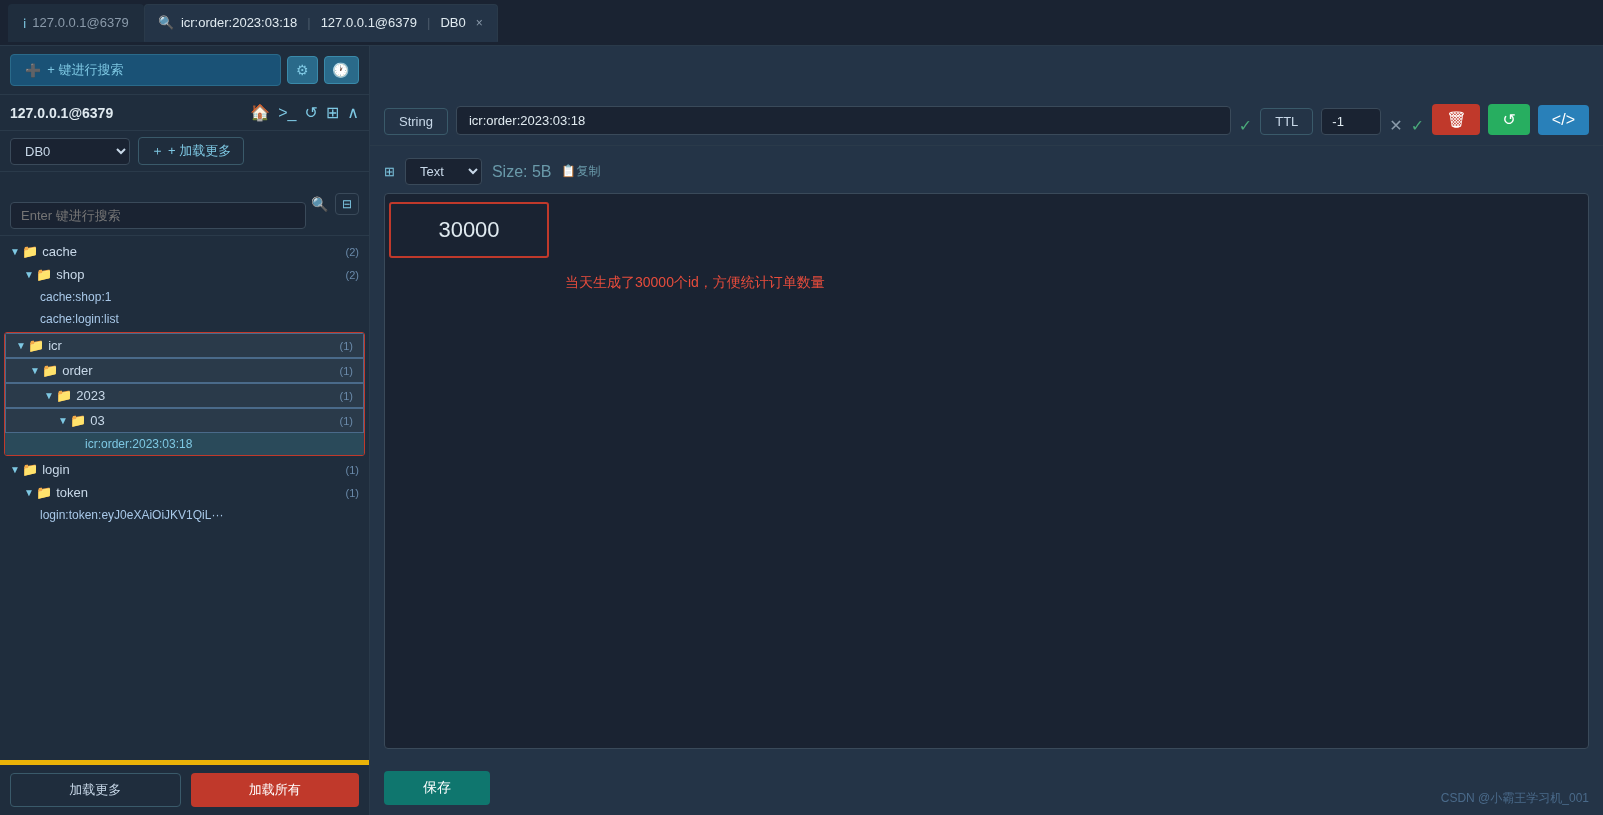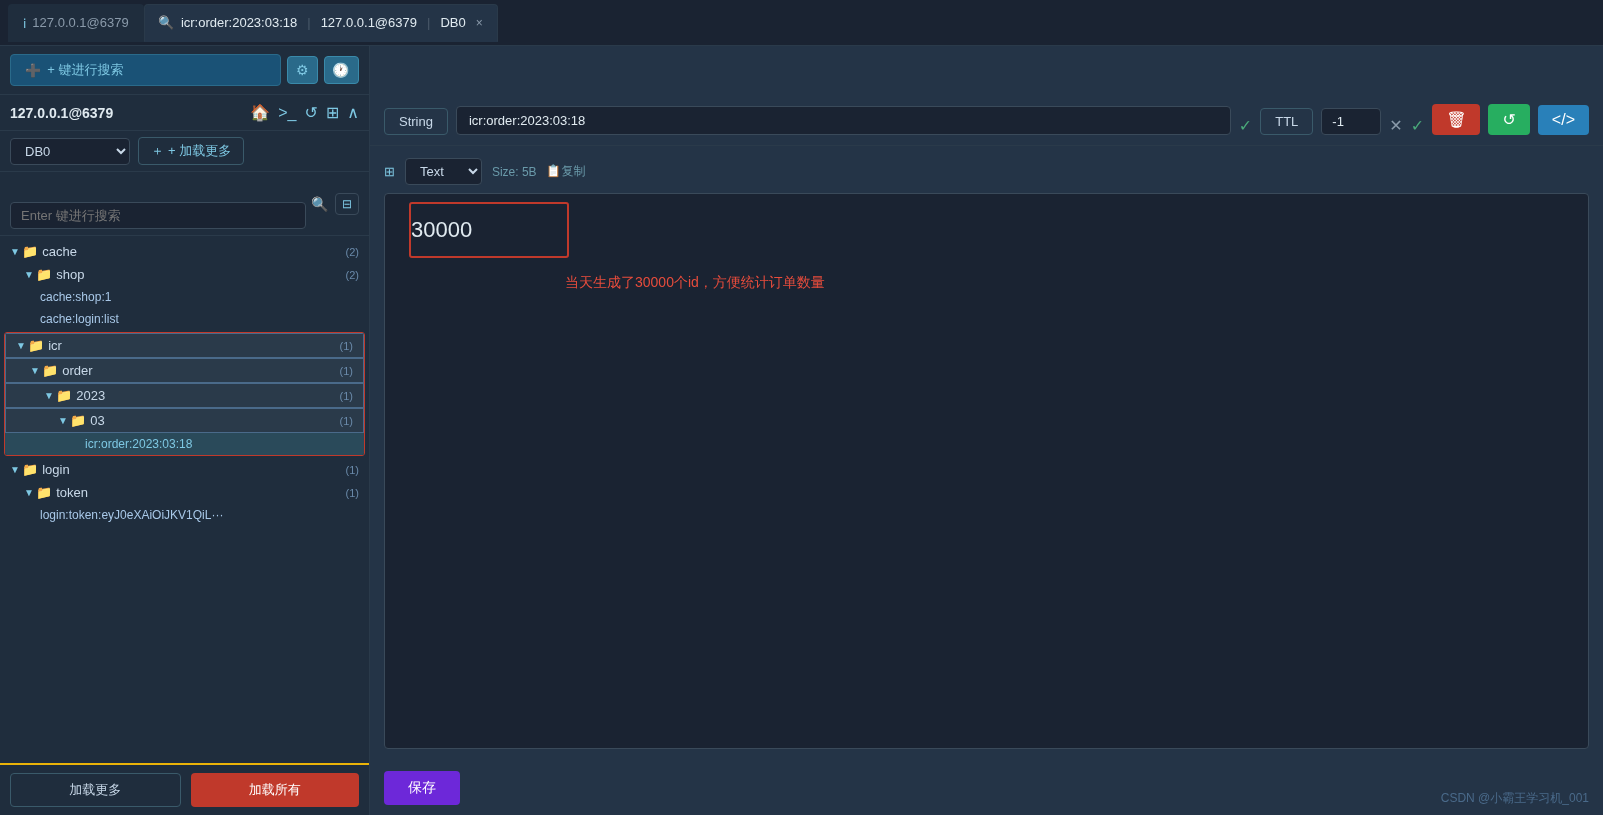--- a/index.html
+++ b/index.html
@@ -252,21 +252,21 @@
       border: 1.5px solid #c0392b;
       border-radius: 3px;
       margin: 2px 4px;
       overflow: hidden;
     }
 
     
     .sidebar-footer {
       display: flex;
       gap: 0;
-      border-top: 2px solid #eab308;
+      border-top: 5px solid #eab308;
       padding: 8px 10px;
       gap: 10px;
     }
     .btn-load-more {
       flex: 1;
       padding: 7px;
       background: #1f2d3d;
       border: 1px solid #3a5a6a;
       border-radius: 4px;
       color: #c8d8e8;
@@ -394,21 +394,21 @@
       background: #1a2332;
       border: 1px solid #3a4a5a;
       border-radius: 4px;
       padding: 4px 10px;
       color: #c8d8e8;
       font-size: 13px;
       cursor: pointer;
     }
     .size-badge {
       color: #6a9aaa;
-      font-size: 12px;
+      font-size: 16px;
     }
     .copy-btn {
       color: #6a9aaa;
       font-size: 12px;
       cursor: pointer;
       text-align: center;
     }
 
     .value-editor {
       flex: 1;
@@ -416,48 +416,49 @@
       border: 1px solid #3a4a5a;
       border-radius: 4px;
       position: relative;
       overflow: hidden;
     }
     .value-highlight-box {
       border: 2px solid #c0392b;
       border-radius: 3px;
       position: absolute;
       top: 8px;
-      left: 24px;
+      left: 4px;
       width: 160px;
       height: 56px;
       display: flex;
       align-items: center;
+      justify-content: center;
     }
     .value-text {
       font-size: 22px;
       color: #e0eaf0;
       font-weight: normal;
     }
     .annotation-text {
       position: absolute;
       top: 80px;
       left: 180px;
       color: #e74c3c;
       font-size: 14px;
     }
 
     .save-row {
       padding: 10px 14px;
       flex-shrink: 0;
     }
     .btn-save {
-      background: #6d28d9;
+      background: #0f766e;
       border: none;
       border-radius: 4px;
-      padding: 8px 24px;
+      padding: 8px 39px;
       color: #fff;
       cursor: pointer;
       font-size: 14px;
     }
 
     
     .watermark {
       position: fixed;
       bottom: 8px;
       right: 14px;

